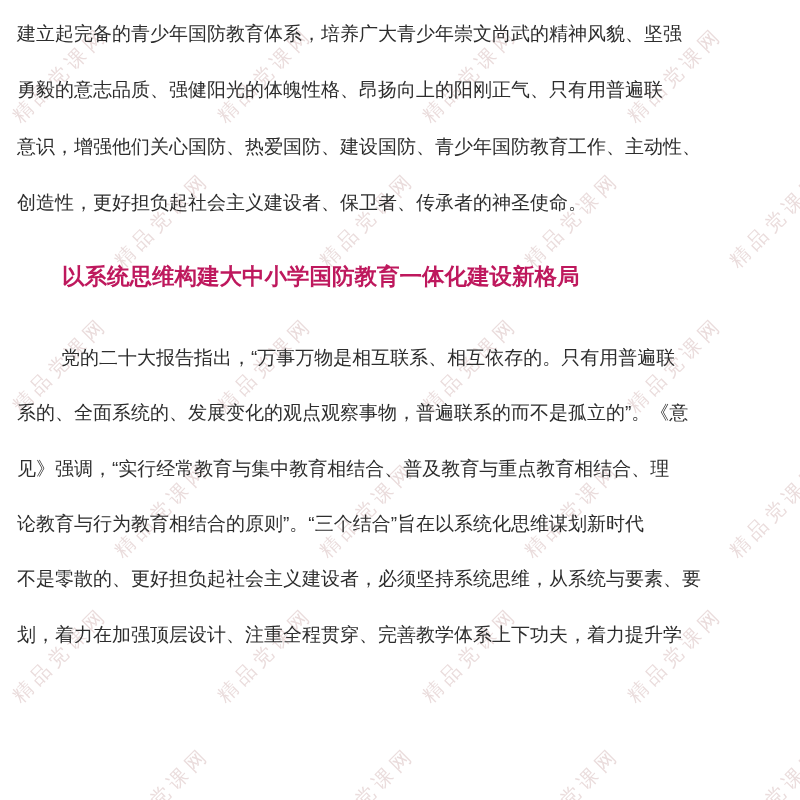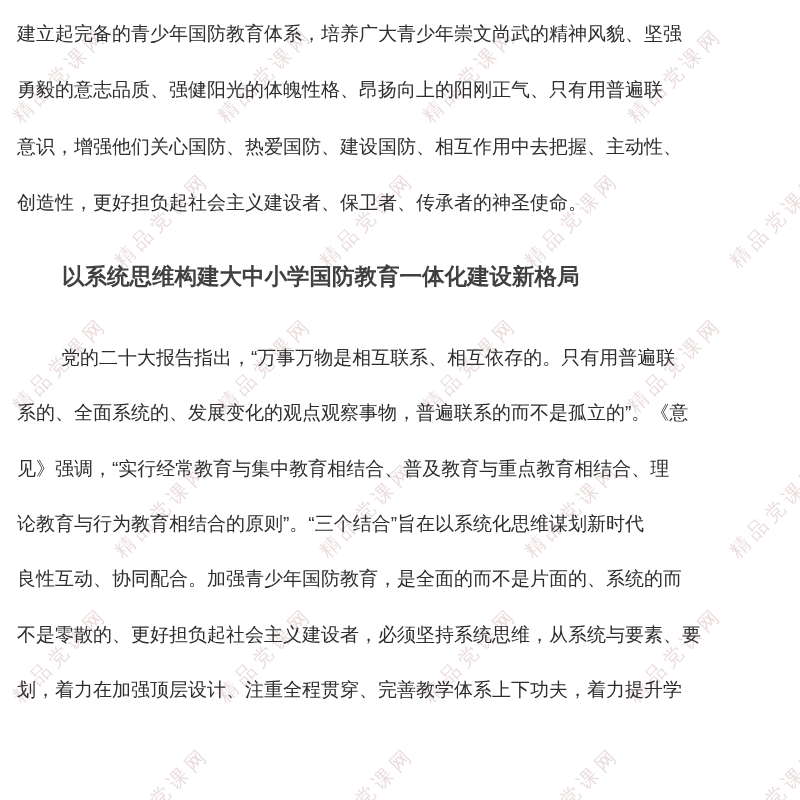--- a/index.html
+++ b/index.html
@@ -37,21 +37,21 @@
     font-size: 19px;
     line-height: 1;
   }
   #para1 { top: 5px; }
   #heading-block { top: 249px; }
   #heading-block .line {
     height: 56px;
     padding-left: 45px;
     font-weight: 700;
     font-size: 22.5px;
-    color: #404040;
+    color: #be185d;
   }
   #para2 { top: 330px; }
   #para2 .line { height: 55.3px; }
   .indent { padding-left: 44px; }
 </style>
 </head>
 <body>
 
 <div class="page">
 
@@ -78,31 +78,30 @@
       <div class="wm" style="left: 675px; top: 655px;">精品党课网</div>
       <div class="wm" style="left: 162px; top: 795px;">精品党课网</div>
       <div class="wm" style="left: 367px; top: 795px;">精品党课网</div>
       <div class="wm" style="left: 572px; top: 795px;">精品党课网</div>
       <div class="wm" style="left: 777px; top: 795px;">精品党课网</div>
     </div>
 
   <div class="para" id="para1">
     <div class="line">建立起完备的青少年国防教育体系，培养广大青少年崇文尚武的精神风貌、坚强</div>
     <div class="line">勇毅的意志品质、强健阳光的体魄性格、昂扬向上的阳刚正气、只有用普遍联</div>
-    <div class="line">意识，增强他们关心国防、热爱国防、建设国防、相互作用中去把握、主动性、</div>
+    <div class="line">意识，增强他们关心国防、热爱国防、建设国防、青少年国防教育工作、主动性、</div>
     <div class="line">创造性，更好担负起社会主义建设者、保卫者、传承者的神圣使命。</div>
   </div>
 
   <div class="para" id="heading-block">
     <div class="line">以系统思维构建大中小学国防教育一体化建设新格局</div>
   </div>
 
   <div class="para" id="para2">
     <div class="line indent">党的二十大报告指出，“万事万物是相互联系、相互依存的。只有用普遍联</div>
     <div class="line">系的、全面系统的、发展变化的观点观察事物，普遍联系的而不是孤立的”。《意</div>
     <div class="line">见》强调，“实行经常教育与集中教育相结合、普及教育与重点教育相结合、理</div>
     <div class="line">论教育与行为教育相结合的原则”。“三个结合”旨在以系统化思维谋划新时代</div>
-    <div class="line">良性互动、协同配合。加强青少年国防教育，是全面的而不是片面的、系统的而</div>
     <div class="line">不是零散的、更好担负起社会主义建设者，必须坚持系统思维，从系统与要素、要</div>
     <div class="line">划，着力在加强顶层设计、注重全程贯穿、完善教学体系上下功夫，着力提升学</div>
   </div>
 
 </div>
 
 </body></html>

